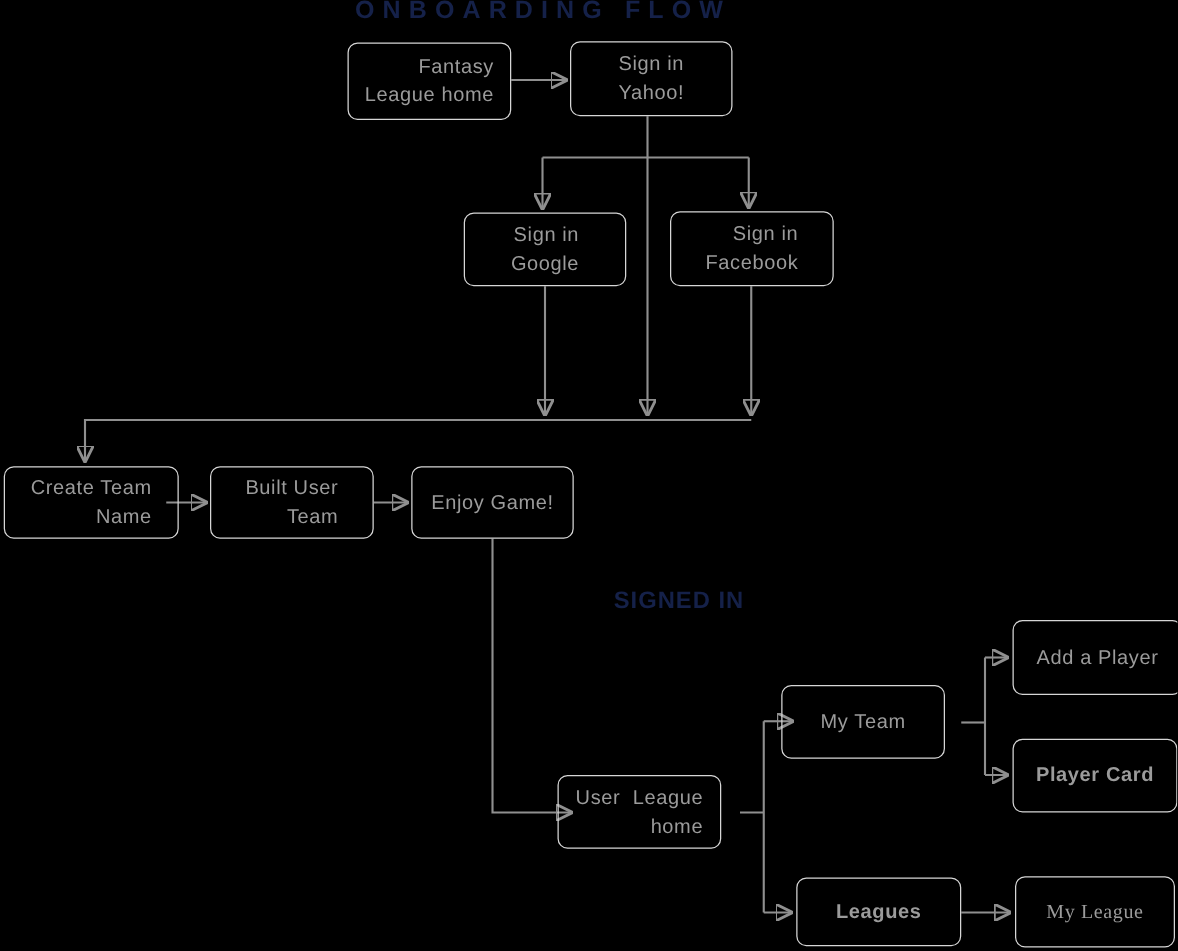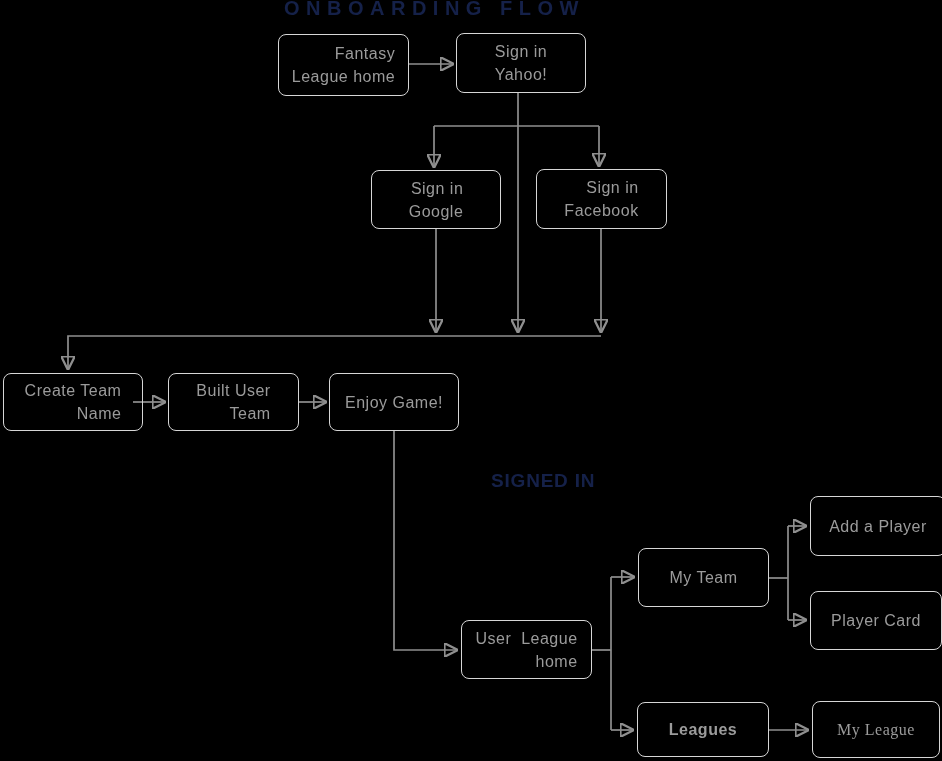--- a/index.html
+++ b/index.html
@@ -42,24 +42,24 @@
     text-align: right;
   }
   .node span { white-space: pre-wrap; }
   .node.fantasy-league-home { left: 278px; top: 34px;  width: 131px; height: 62px; }
   .node.sign-in-yahoo       { left: 456px; top: 33px;  width: 130px; height: 60px; }
   .node.sign-in-google      { left: 371px; top: 170px; width: 130px; height: 59px; }
   .node.sign-in-facebook    { left: 536px; top: 169px; width: 131px; height: 60px; }
   .node.create-team-name    { left: 3px;   top: 373px; width: 140px; height: 58px; }
   .node.built-your-team     { left: 168px; top: 373px; width: 131px; height: 58px; }
   .node.enjoy-game          { left: 329px; top: 373px; width: 130px; height: 58px; }
-  .node.user-league-home    { left: 461px; top: 620px; width: 131px; height: 59px; }
-  .node.my-team             { left: 638px; top: 548px; width: 131px; height: 59px; }
+  .node.user-league-home    { left: 446px; top: 620px; width: 131px; height: 59px; }
+  .node.my-team             { left: 625px; top: 548px; width: 131px; height: 59px; }
   .node.add-a-player        { left: 810px; top: 496px; width: 136px; height: 60px; }
-  .node.player-card         { left: 810px; top: 591px; width: 132px; height: 59px; }
+  .node.player-card         { left: 810px; top: 591px; width: 132px; height: 59px; font-weight: bold; }
   .node.leagues             { left: 637px; top: 702px; width: 132px; height: 55px; font-weight: bold; }
   .node.my-league           { left: 812px; top: 701px; width: 128px; height: 57px; font-family: Liberation Serif, serif; }
 </style>
 </head>
 <body>
 
 <div class="canvas">
 
   <svg class="connectors" viewBox="0 0 942 761" xmlns="http://www.w3.org/2000/svg">
     <defs>

